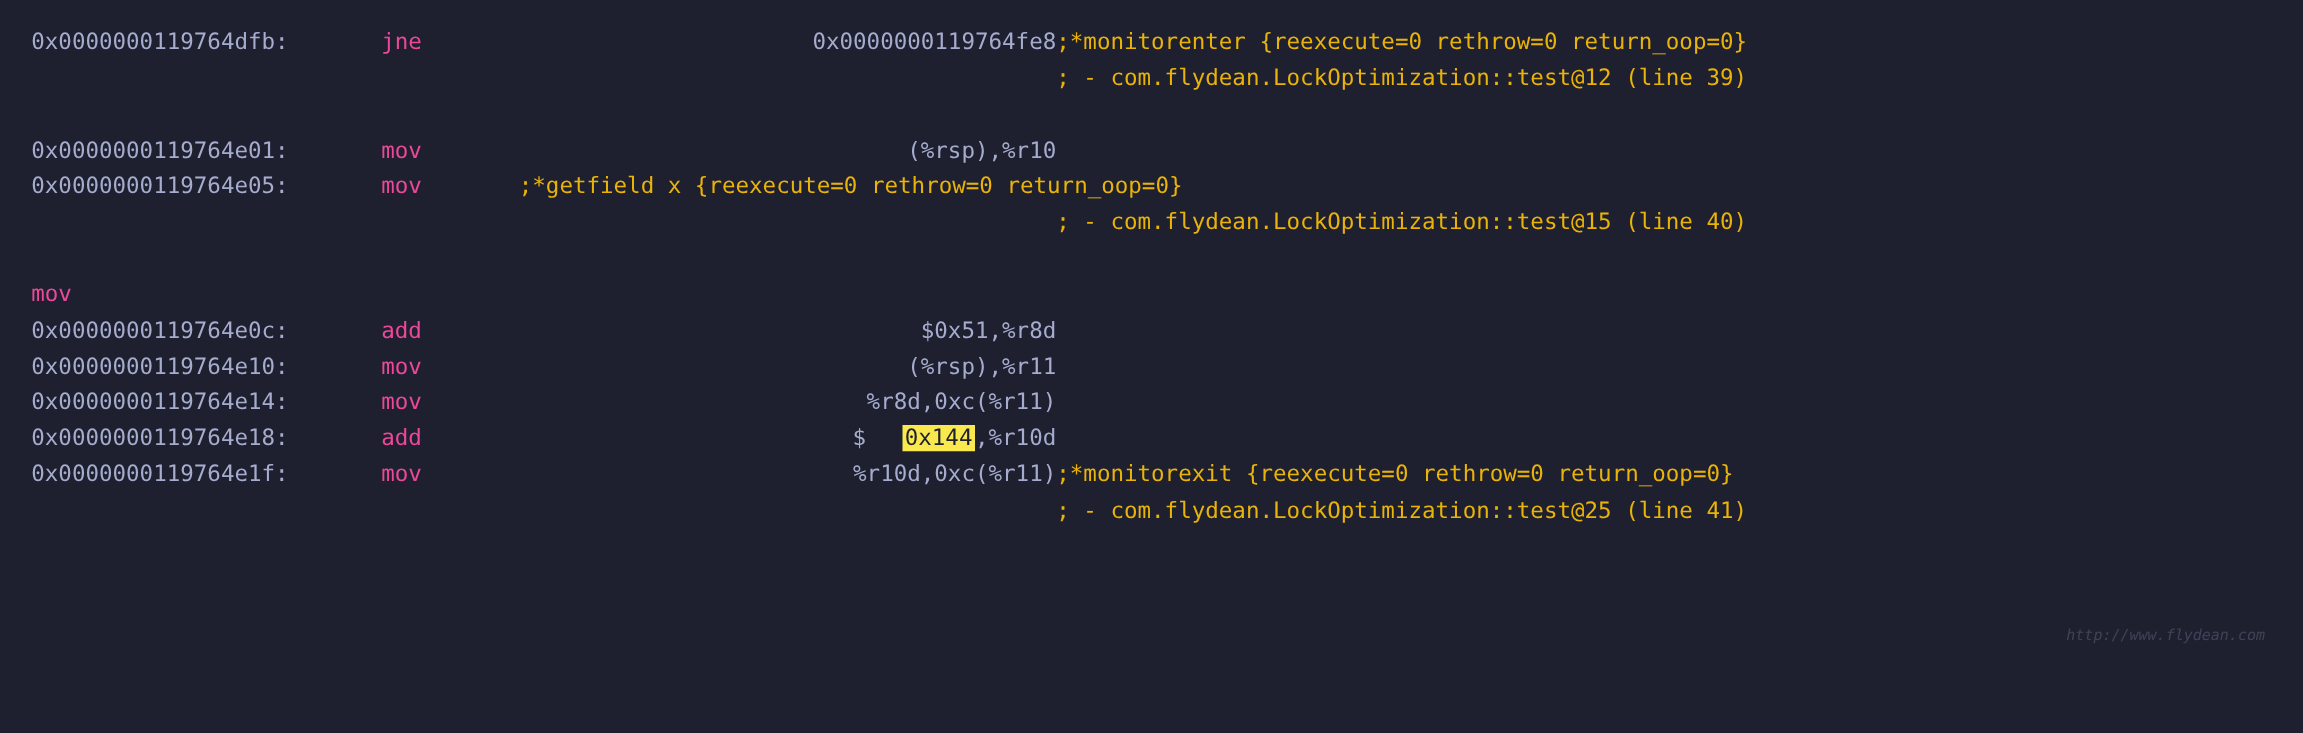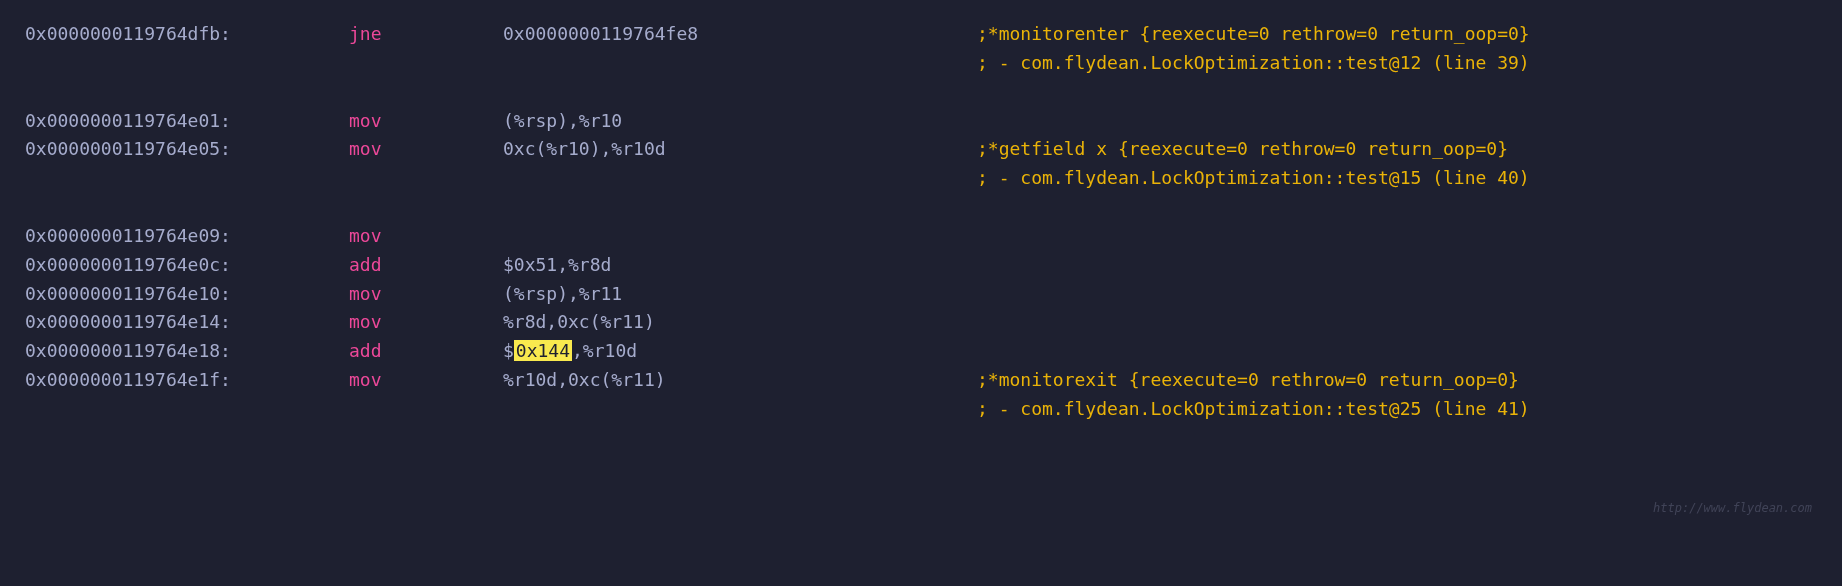--- a/index.html
+++ b/index.html
@@ -15,45 +15,46 @@
       line-height: 1.6;
       padding: 20px 25px;
       width: 1842px;
       height: 586px;
       overflow: hidden;
       position: relative;
     }
     .asm-line {
       display: flex;
       white-space: pre;
-      gap: 44px;
     }
     .address {
       color: #a6accd;
       width: 280px;
       flex-shrink: 0;
     }
     .mnemonic {
       color: #ec4899;
       width: 110px;
       flex-shrink: 0;
     }
     .operands {
       color: #a6accd;
       width: 430px;
       flex-shrink: 0;
+      text-align: right;
     }
     .comment {
       color: #eab308;
       flex: 1;
     }
     .highlight {
       background-color: #f9e94e;
       color: #1e2030;
       padding: 0 2px;
+      margin-left: 29px;
     }
     .watermark {
       position: absolute;
       bottom: 68px;
       right: 30px;
       color: rgba(166, 172, 205, 0.25);
       font-size: 12px;
       font-style: italic;
       z-index: 1;
       pointer-events: none;
@@ -63,24 +64,24 @@
     }
   </style>
 </head>
 <body>
 
 <div id="asm-container">
     <div class="asm-line"><span class="address">0x0000000119764dfb:</span><span class="mnemonic">jne</span><span class="operands">0x0000000119764fe8</span><span class="comment">;*monitorenter {reexecute=0 rethrow=0 return_oop=0}</span></div>
     <div class="asm-line"><span class="address"></span><span class="mnemonic"></span><span class="operands"></span><span class="comment">; - com.flydean.LockOptimization::test@12 (line 39)</span></div>
     <div class="blank-line"></div>
     <div class="asm-line"><span class="address">0x0000000119764e01:</span><span class="mnemonic">mov</span><span class="operands">(%rsp),%r10</span><span class="comment"></span></div>
-    <div class="asm-line"><span class="address">0x0000000119764e05:</span><span class="mnemonic">mov</span><span class="operands">0xc(%r10),%r10d</span><span class="comment">;*getfield x {reexecute=0 rethrow=0 return_oop=0}</span></div>
+    <div class="asm-line"><span class="address">0x0000000119764e05:</span><span class="mnemonic">mov</span><span class="comment">;*getfield x {reexecute=0 rethrow=0 return_oop=0}</span></div>
     <div class="asm-line"><span class="address"></span><span class="mnemonic"></span><span class="operands"></span><span class="comment">; - com.flydean.LockOptimization::test@15 (line 40)</span></div>
     <div class="blank-line"></div>
-    <div class="asm-line"><span class="address">0x0000000119764e09:</span><span class="mnemonic">mov</span><span class="comment"></span></div>
+    <div class="asm-line"><span class="mnemonic">mov</span><span class="comment"></span></div>
     <div class="asm-line"><span class="address">0x0000000119764e0c:</span><span class="mnemonic">add</span><span class="operands">$0x51,%r8d</span><span class="comment"></span></div>
     <div class="asm-line"><span class="address">0x0000000119764e10:</span><span class="mnemonic">mov</span><span class="operands">(%rsp),%r11</span><span class="comment"></span></div>
     <div class="asm-line"><span class="address">0x0000000119764e14:</span><span class="mnemonic">mov</span><span class="operands">%r8d,0xc(%r11)</span><span class="comment"></span></div>
     <div class="asm-line"><span class="address">0x0000000119764e18:</span><span class="mnemonic">add</span><span class="operands">$<span class="highlight">0x144</span>,%r10d</span><span class="comment"></span></div>
     <div class="asm-line"><span class="address">0x0000000119764e1f:</span><span class="mnemonic">mov</span><span class="operands">%r10d,0xc(%r11)</span><span class="comment">;*monitorexit {reexecute=0 rethrow=0 return_oop=0}</span></div>
     <div class="asm-line"><span class="address"></span><span class="mnemonic"></span><span class="operands"></span><span class="comment">; - com.flydean.LockOptimization::test@25 (line 41)</span></div>
   </div>
 
 <div class="watermark">http://www.flydean.com</div>
 

